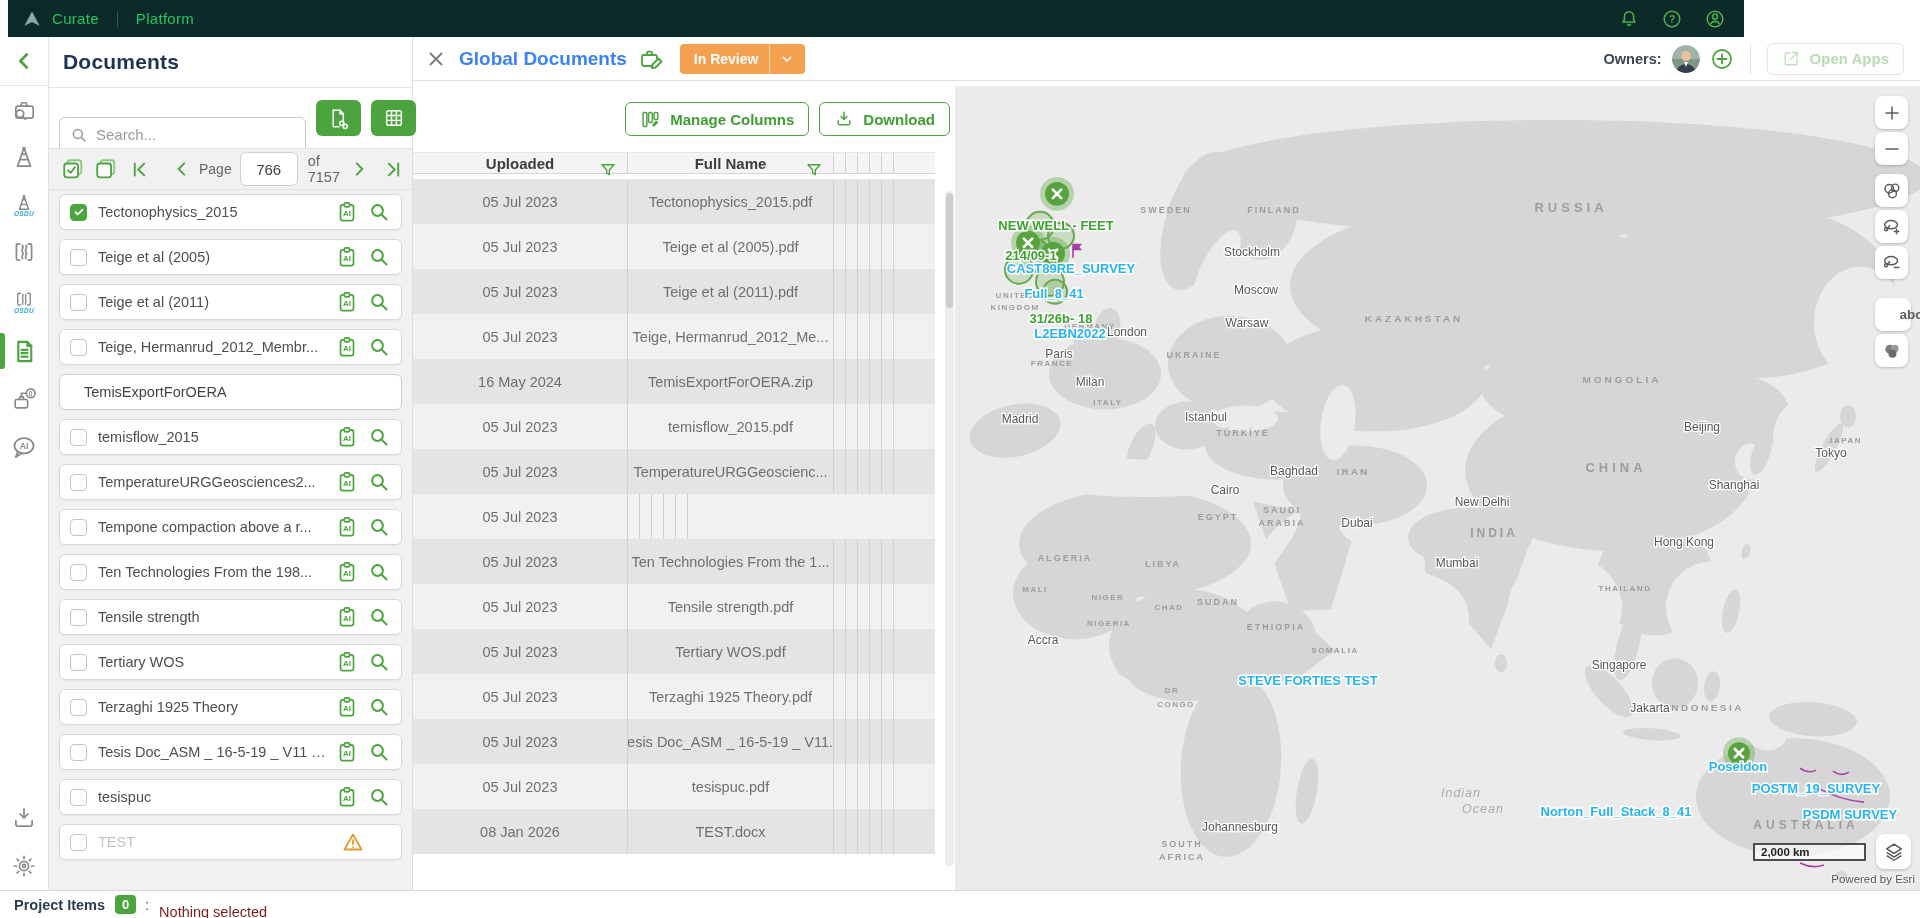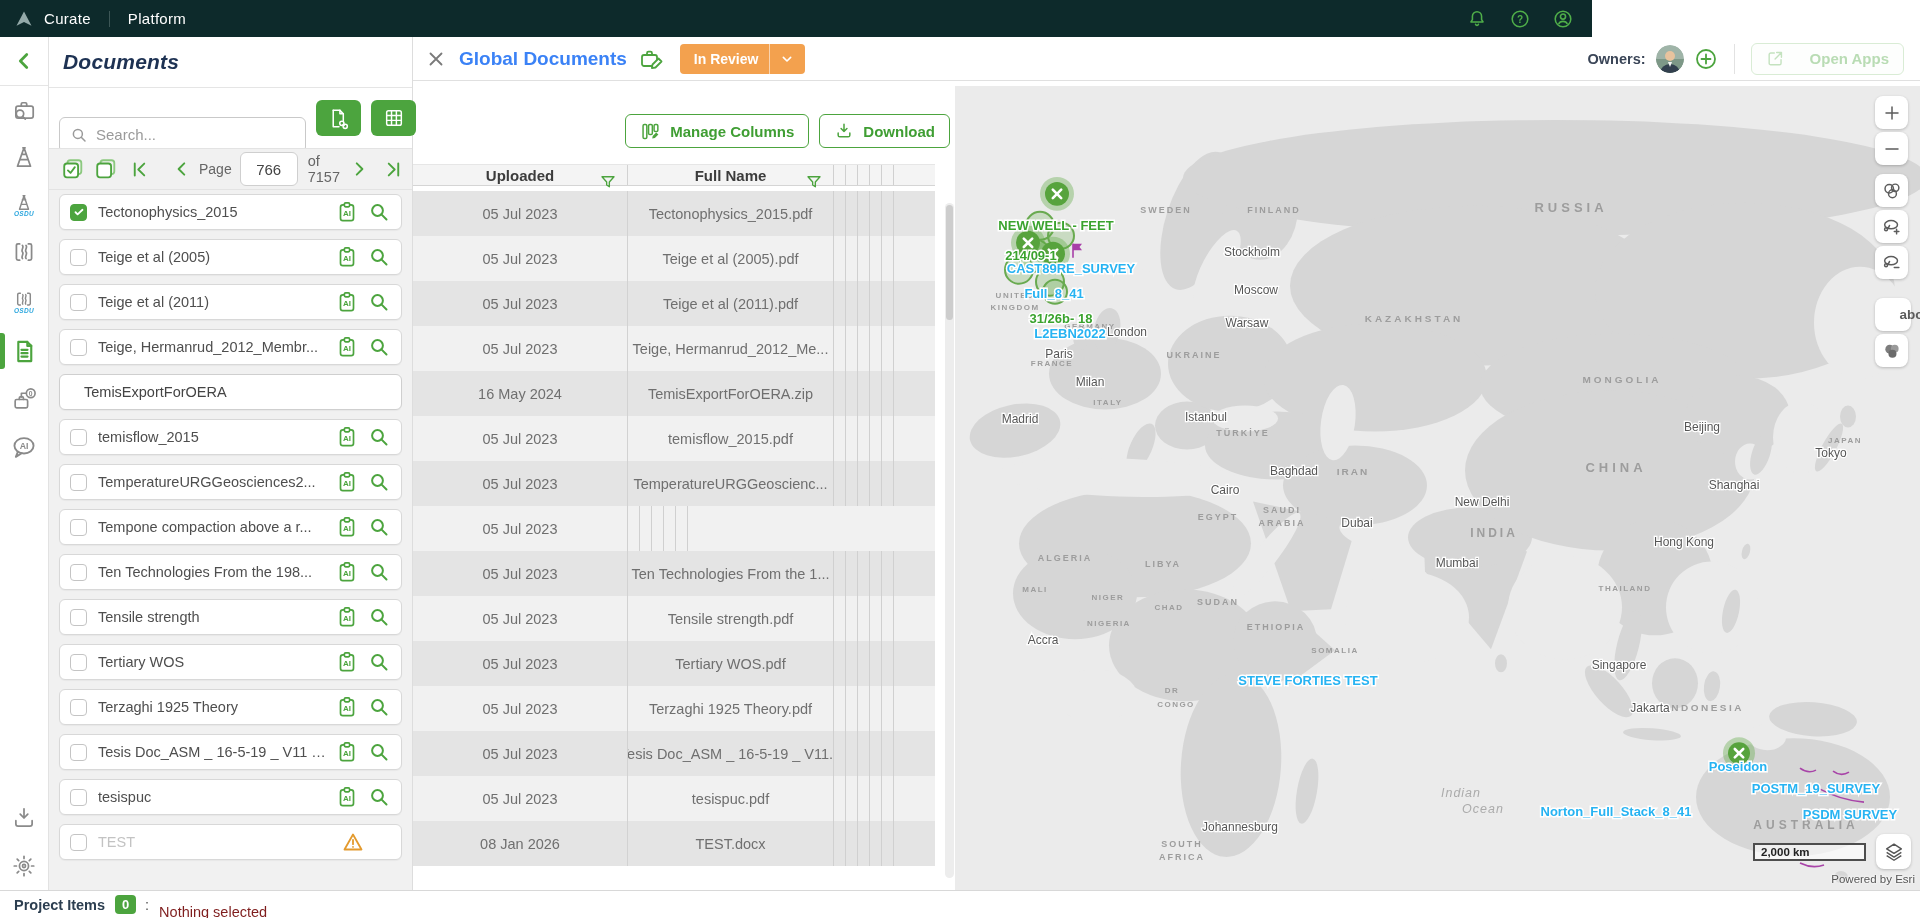--- a/index.html
+++ b/index.html
@@ -2,43 +2,43 @@
 <html><head>
 <meta charset="utf-8">
 <style>
   * { box-sizing: border-box; margin:0; padding:0; }
   html,body { width:1920px; height:918px; overflow:hidden; background:#fff;
     font-family:"Liberation Sans","DejaVu Sans",sans-serif; }
   svg { display:block; }
   .stroke-ic { fill:none; stroke:#8a8a8a; stroke-width:1.6; stroke-linecap:round; stroke-linejoin:round; }
 
   
-  .topbar { position:absolute; left:0; top:0; width:1592px; height:37px; background:#0d2a2b;
-    display:flex; align-items:center; color:#ffffff; z-index:30; }
+  .topbar { position:absolute; left:8px; top:0; width:1736px; height:37px; background:#0d2a2b;
+    display:flex; align-items:center; color:#22c55e; z-index:30; }
   .brand { font-size:15px; font-weight:500; letter-spacing:.3px; }
   .tb-divider { width:1px; height:16px; background:#3c5656; margin:0 18px; }
   .tb-right { margin-left:auto; display:flex; align-items:center; gap:21px; padding-right:18px; }
   .tb-ic { width:22px; height:22px; }
 
   
   .rail { position:absolute; left:0; top:37px; width:49px; bottom:28px; background:#fff;
     border-right:1px solid #e2e2e2; z-index:20; }
   .rail-item { position:absolute; left:0; width:48px; height:40px; display:flex;
     flex-direction:column; align-items:center; justify-content:center; cursor:pointer; }
   .rail-divider { position:absolute; top:48px; left:0; width:48px; height:1px; background:#e5e5e5; }
   .rail-active-bar { position:absolute; left:0; top:296px; width:5px; height:36px; background:#4ca43e;
     border-radius:0 3px 3px 0; }
   .osdu-txt { font-size:6.5px; font-weight:700; font-style:italic; color:#2ba6de; margin-top:-2px; letter-spacing:.3px; }
 
   
   .left-panel { position:absolute; left:49px; top:37px; width:364px; bottom:28px; background:#f1f1f1;
     border-right:1px solid #dddddd; display:flex; flex-direction:column; z-index:10; }
   .lp-header { height:51px; background:#fff; border-bottom:1px solid #e5e5e5; display:flex;
     align-items:center; padding-left:14px; flex:none; }
-  .lp-title { font-size:21px; font-weight:700; color:#1e3253; letter-spacing:.2px;font-style:italic; }
+  .lp-title { font-size:21px; font-weight:700; color:#1e3253; letter-spacing:.2px; }
   .lp-search { height:60px; background:#fff; display:flex; align-items:center; padding:0 10px; gap:10px; flex:none; }
   .search-box { flex:1; height:36px; border:1px solid #c9c9c9; border-radius:6px; background:#fff;
     display:flex; align-items:center; padding:0 10px; gap:8px;margin-top:33px; }
   .search-box input { border:none; outline:none; flex:1; font-size:15px; color:#444;
     font-family:inherit; background:transparent; }
   .search-box input::placeholder { color:#9a9a9a; }
   .sq-btn { width:45px; height:36px; border:none; border-radius:6px; background:#4ca43e;
     display:flex; align-items:center; justify-content:center; cursor:pointer; flex:none; }
   .lp-pagination { height:42px; border-top:1px solid #e3e3e3; border-bottom:1px solid #e3e3e3;
     background:#f1f1f1; display:flex; align-items:center; padding:0 12px; flex:none; }
@@ -85,27 +85,27 @@
     font-size:14px; font-weight:700; display:flex; align-items:center; padding-left:14px;
     cursor:pointer; font-family:inherit; }
   .status-chev { height:100%; display:flex; align-items:center; padding:0 10px 0 9px; margin-left:11px;
     border-left:1px solid rgba(255,255,255,.55); }
   .gd-right { margin-left:auto; display:flex; align-items:center; }
   .owners-label { font-size:14.5px; color:#3a4557; font-weight:600; margin-right:10px; }
   .avatar { width:28px; height:28px; border-radius:50%; overflow:hidden; cursor:pointer; flex:none; }
   .add-owner { width:24px; height:24px; margin-left:10px; cursor:pointer; }
   .hdr-divider { width:1px; height:30px; background:#e2e2e2; margin:0 16px; }
   .open-apps { height:32px; border:1.5px solid #d9ecd5; border-radius:6px; color:#b9dcb4;
-    font-size:15px; font-weight:700; display:flex; align-items:center; gap:25px; padding:0 14px;
+    font-size:15px; font-weight:700; display:flex; align-items:center; gap:9px; padding:0 14px;
     background:#fdfefd; cursor:default; font-family:inherit; }
 
   .right-body { position:absolute; top:45px; left:0; right:0; bottom:0; }
 
   
-  .table-panel { position:absolute; left:0; top:16px; width:542px; bottom:0; background:#fff; }
+  .table-panel { position:absolute; left:0; top:4px; width:542px; bottom:0; background:#fff; }
   .tp-toolbar { height:66px; display:flex; align-items:center; justify-content:flex-end;
     padding-right:5px; gap:10px; }
   .ol-btn { height:34px; border:1.5px solid #4ca43e; border-radius:6px; background:#fff; color:#3f9e33;
     font-weight:700; font-size:15px; display:flex; align-items:center; gap:9px; padding:0 14px;
     cursor:pointer; font-family:inherit; }
   .thead { height:22px; background:#f4f4f4; border-top:1px solid #e6e6e6; border-bottom:1px solid #d5d5d5;
     display:flex; width:522px; }
   .th { position:relative; display:flex; align-items:center; justify-content:center; font-size:15px;
     font-weight:700; color:#3c3c3c; }
   .th-date, .td-date { width:214px; }

